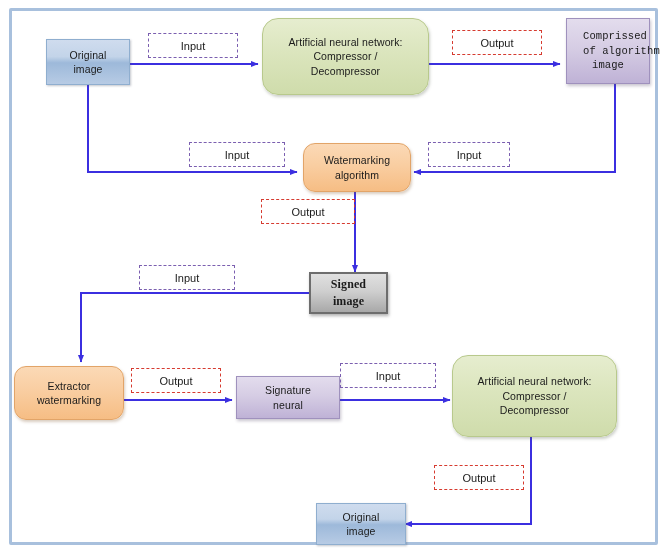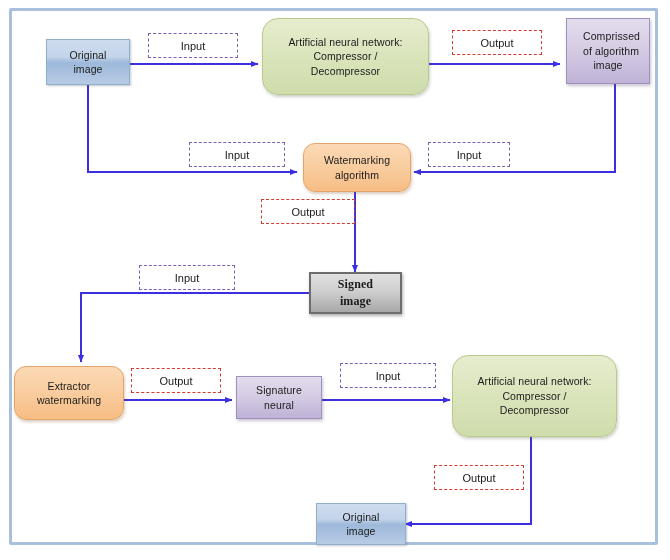--- a/index.html
+++ b/index.html
@@ -150,50 +150,50 @@
   </div>
 
   <div class="node n-green" style="left:262px; top:18px; width:167px; height:77px;">
     <span class="lines">
       <span class="ln">Artificial neural network:</span>
       <span class="ln">Compressor /</span>
       <span class="ln">Decompressor</span>
     </span>
   </div>
 
-  <div class="node n-purple" style="left:566px; top:18px; width:84px; height:66px;">
+  <div class="node n-purple" style="left:566px; top:18px; width:84px; height:66px;font-family:Liberation Mono, monospace;">
     <span class="lines">
       <span class="ln">Comprissed</span>
       <span class="ln">of algorithm</span>
       <span class="ln">image</span>
     </span>
   </div>
 
   <div class="node n-orange" style="left:303px; top:143px; width:108px; height:49px;">
     <span class="lines">
       <span class="ln">Watermarking</span>
       <span class="ln">algorithm</span>
     </span>
   </div>
 
-  <div class="node n-gray" style="left:309px; top:272px; width:93px; height:42px;">
+  <div class="node n-gray" style="left:309px; top:272px; width:79px; height:42px;">
     <span class="lines">
       <span class="ln">Signed</span>
       <span class="ln">image</span>
     </span>
   </div>
 
   <div class="node n-orange" style="left:14px; top:366px; width:110px; height:54px;">
     <span class="lines">
       <span class="ln">Extractor</span>
       <span class="ln">watermarking</span>
     </span>
   </div>
 
-  <div class="node n-purple" style="left:236px; top:376px; width:86px; height:43px;">
+  <div class="node n-purple" style="left:236px; top:376px; width:104px; height:43px;">
     <span class="lines">
       <span class="ln">Signature</span>
       <span class="ln">neural</span>
     </span>
   </div>
 
   <div class="node n-green" style="left:452px; top:355px; width:165px; height:82px;">
     <span class="lines">
       <span class="ln">Artificial neural network:</span>
       <span class="ln">Compressor /</span>

